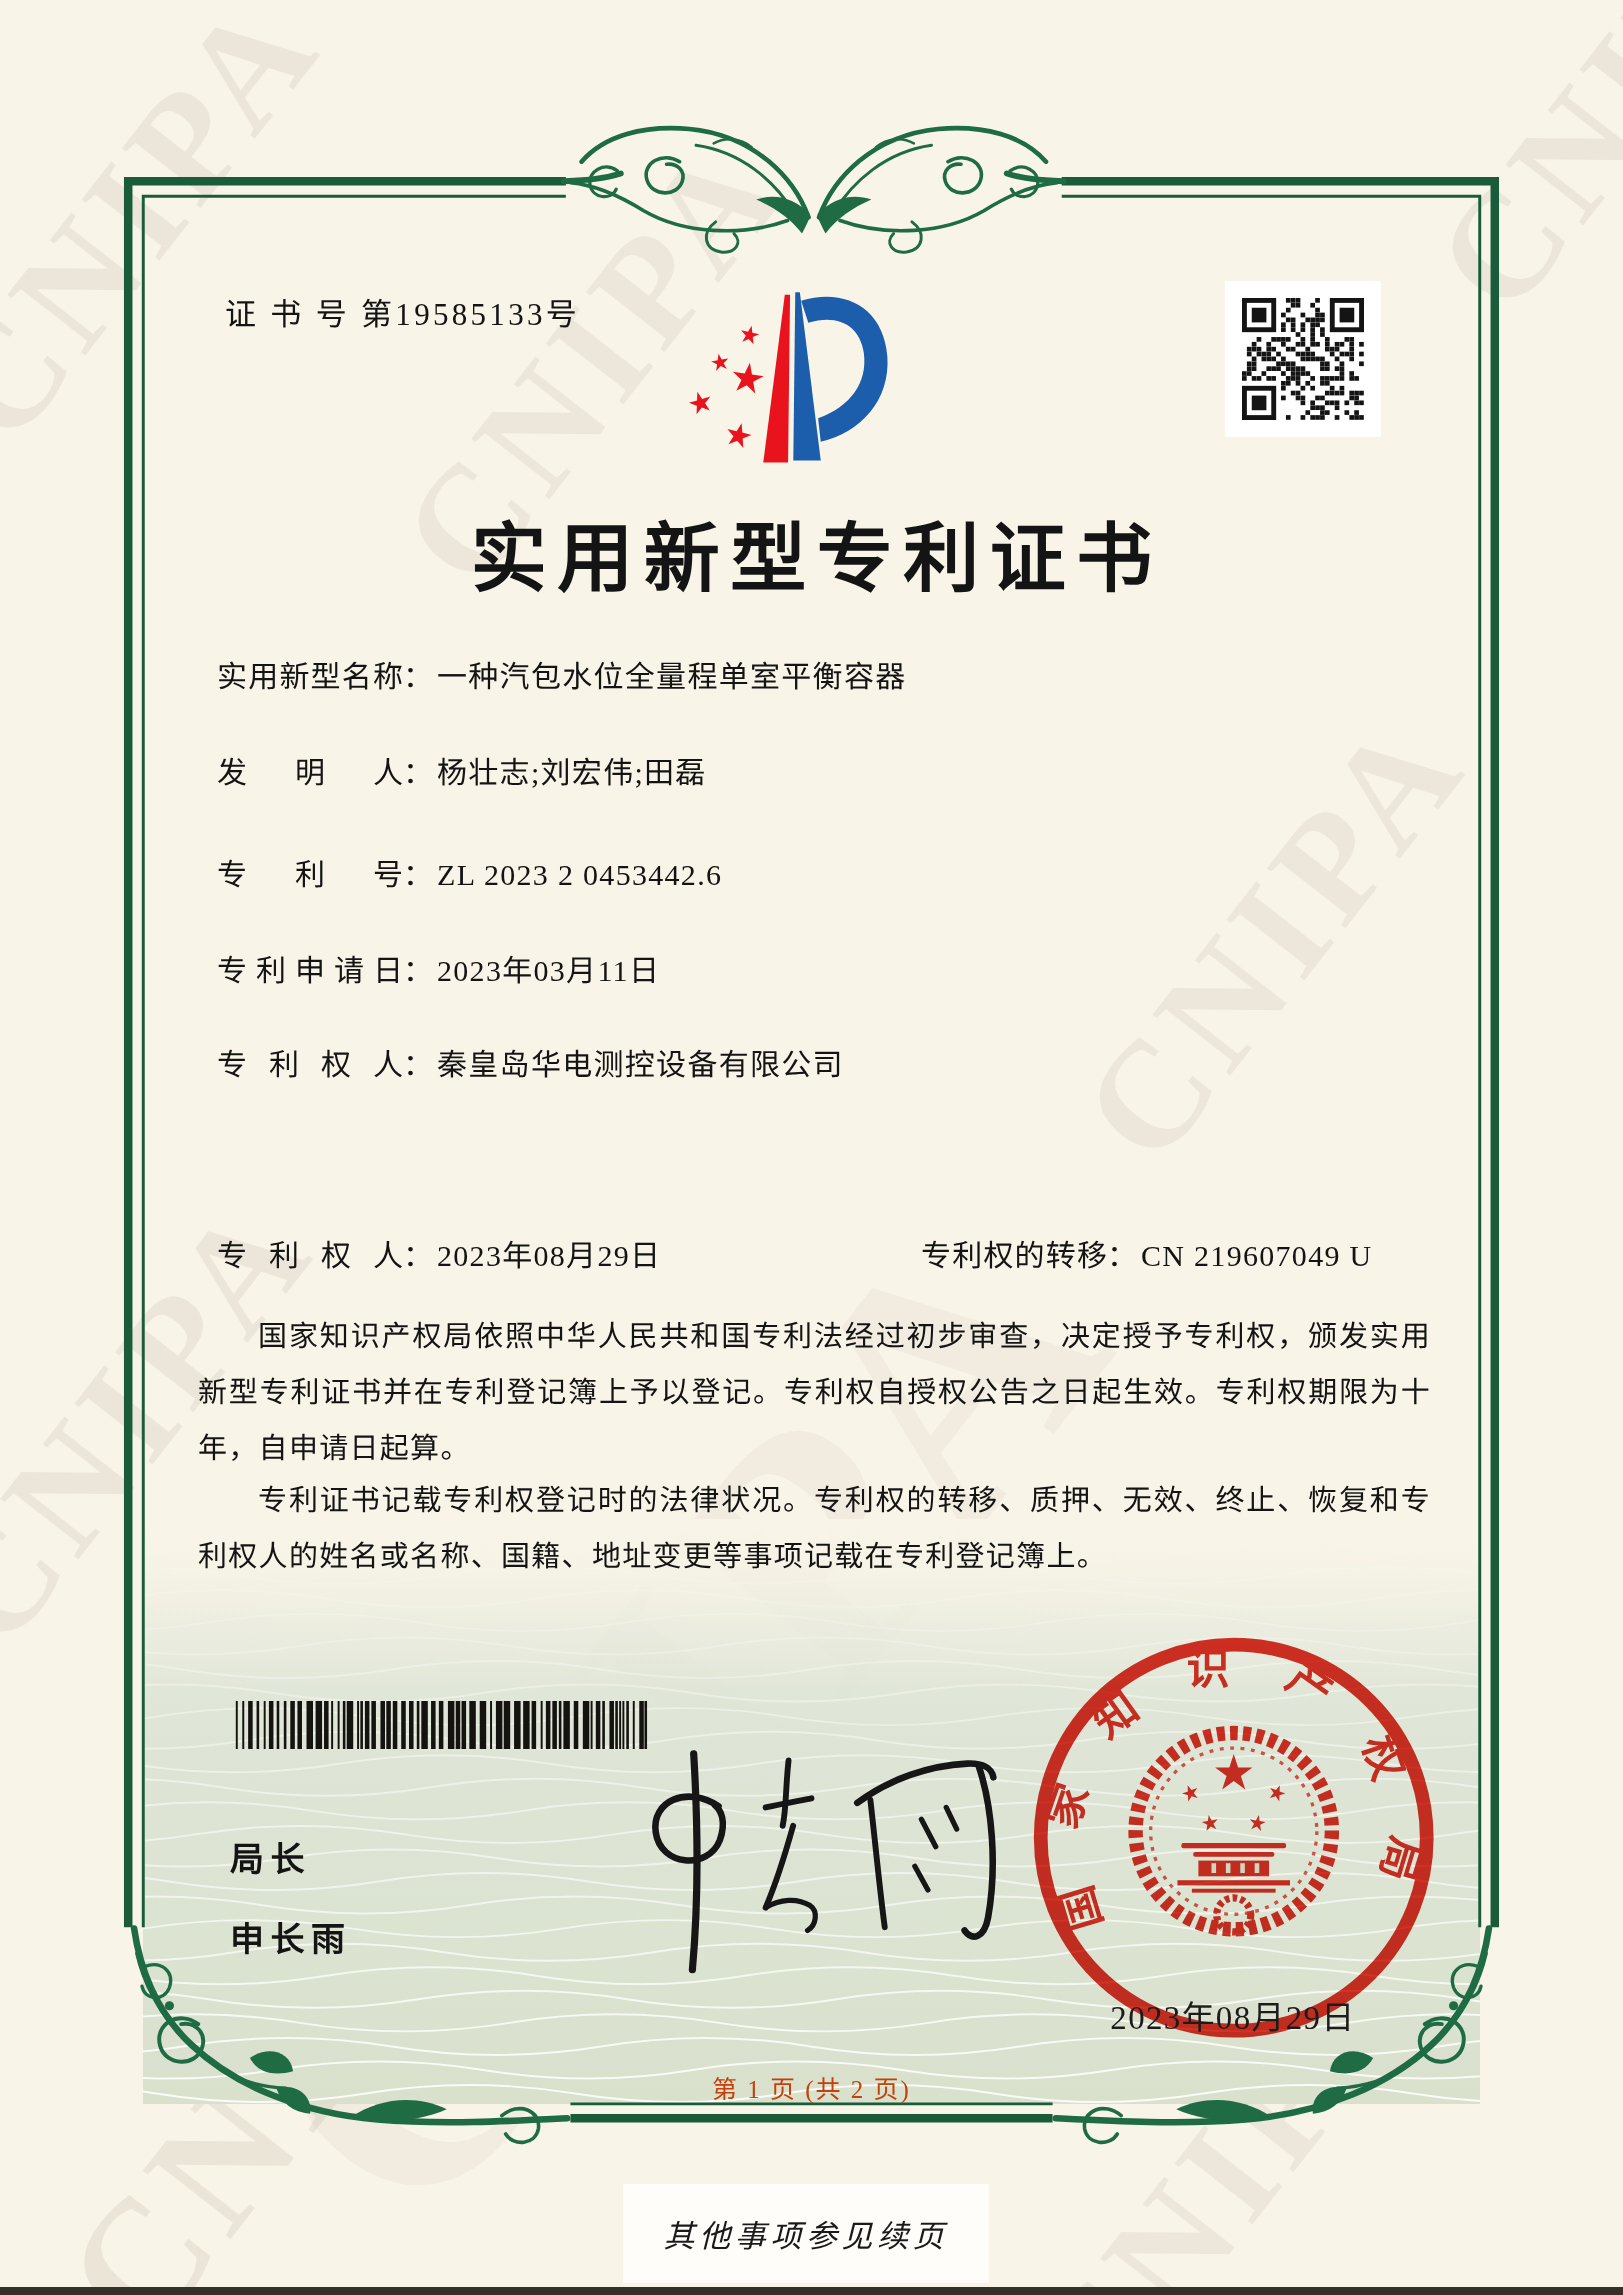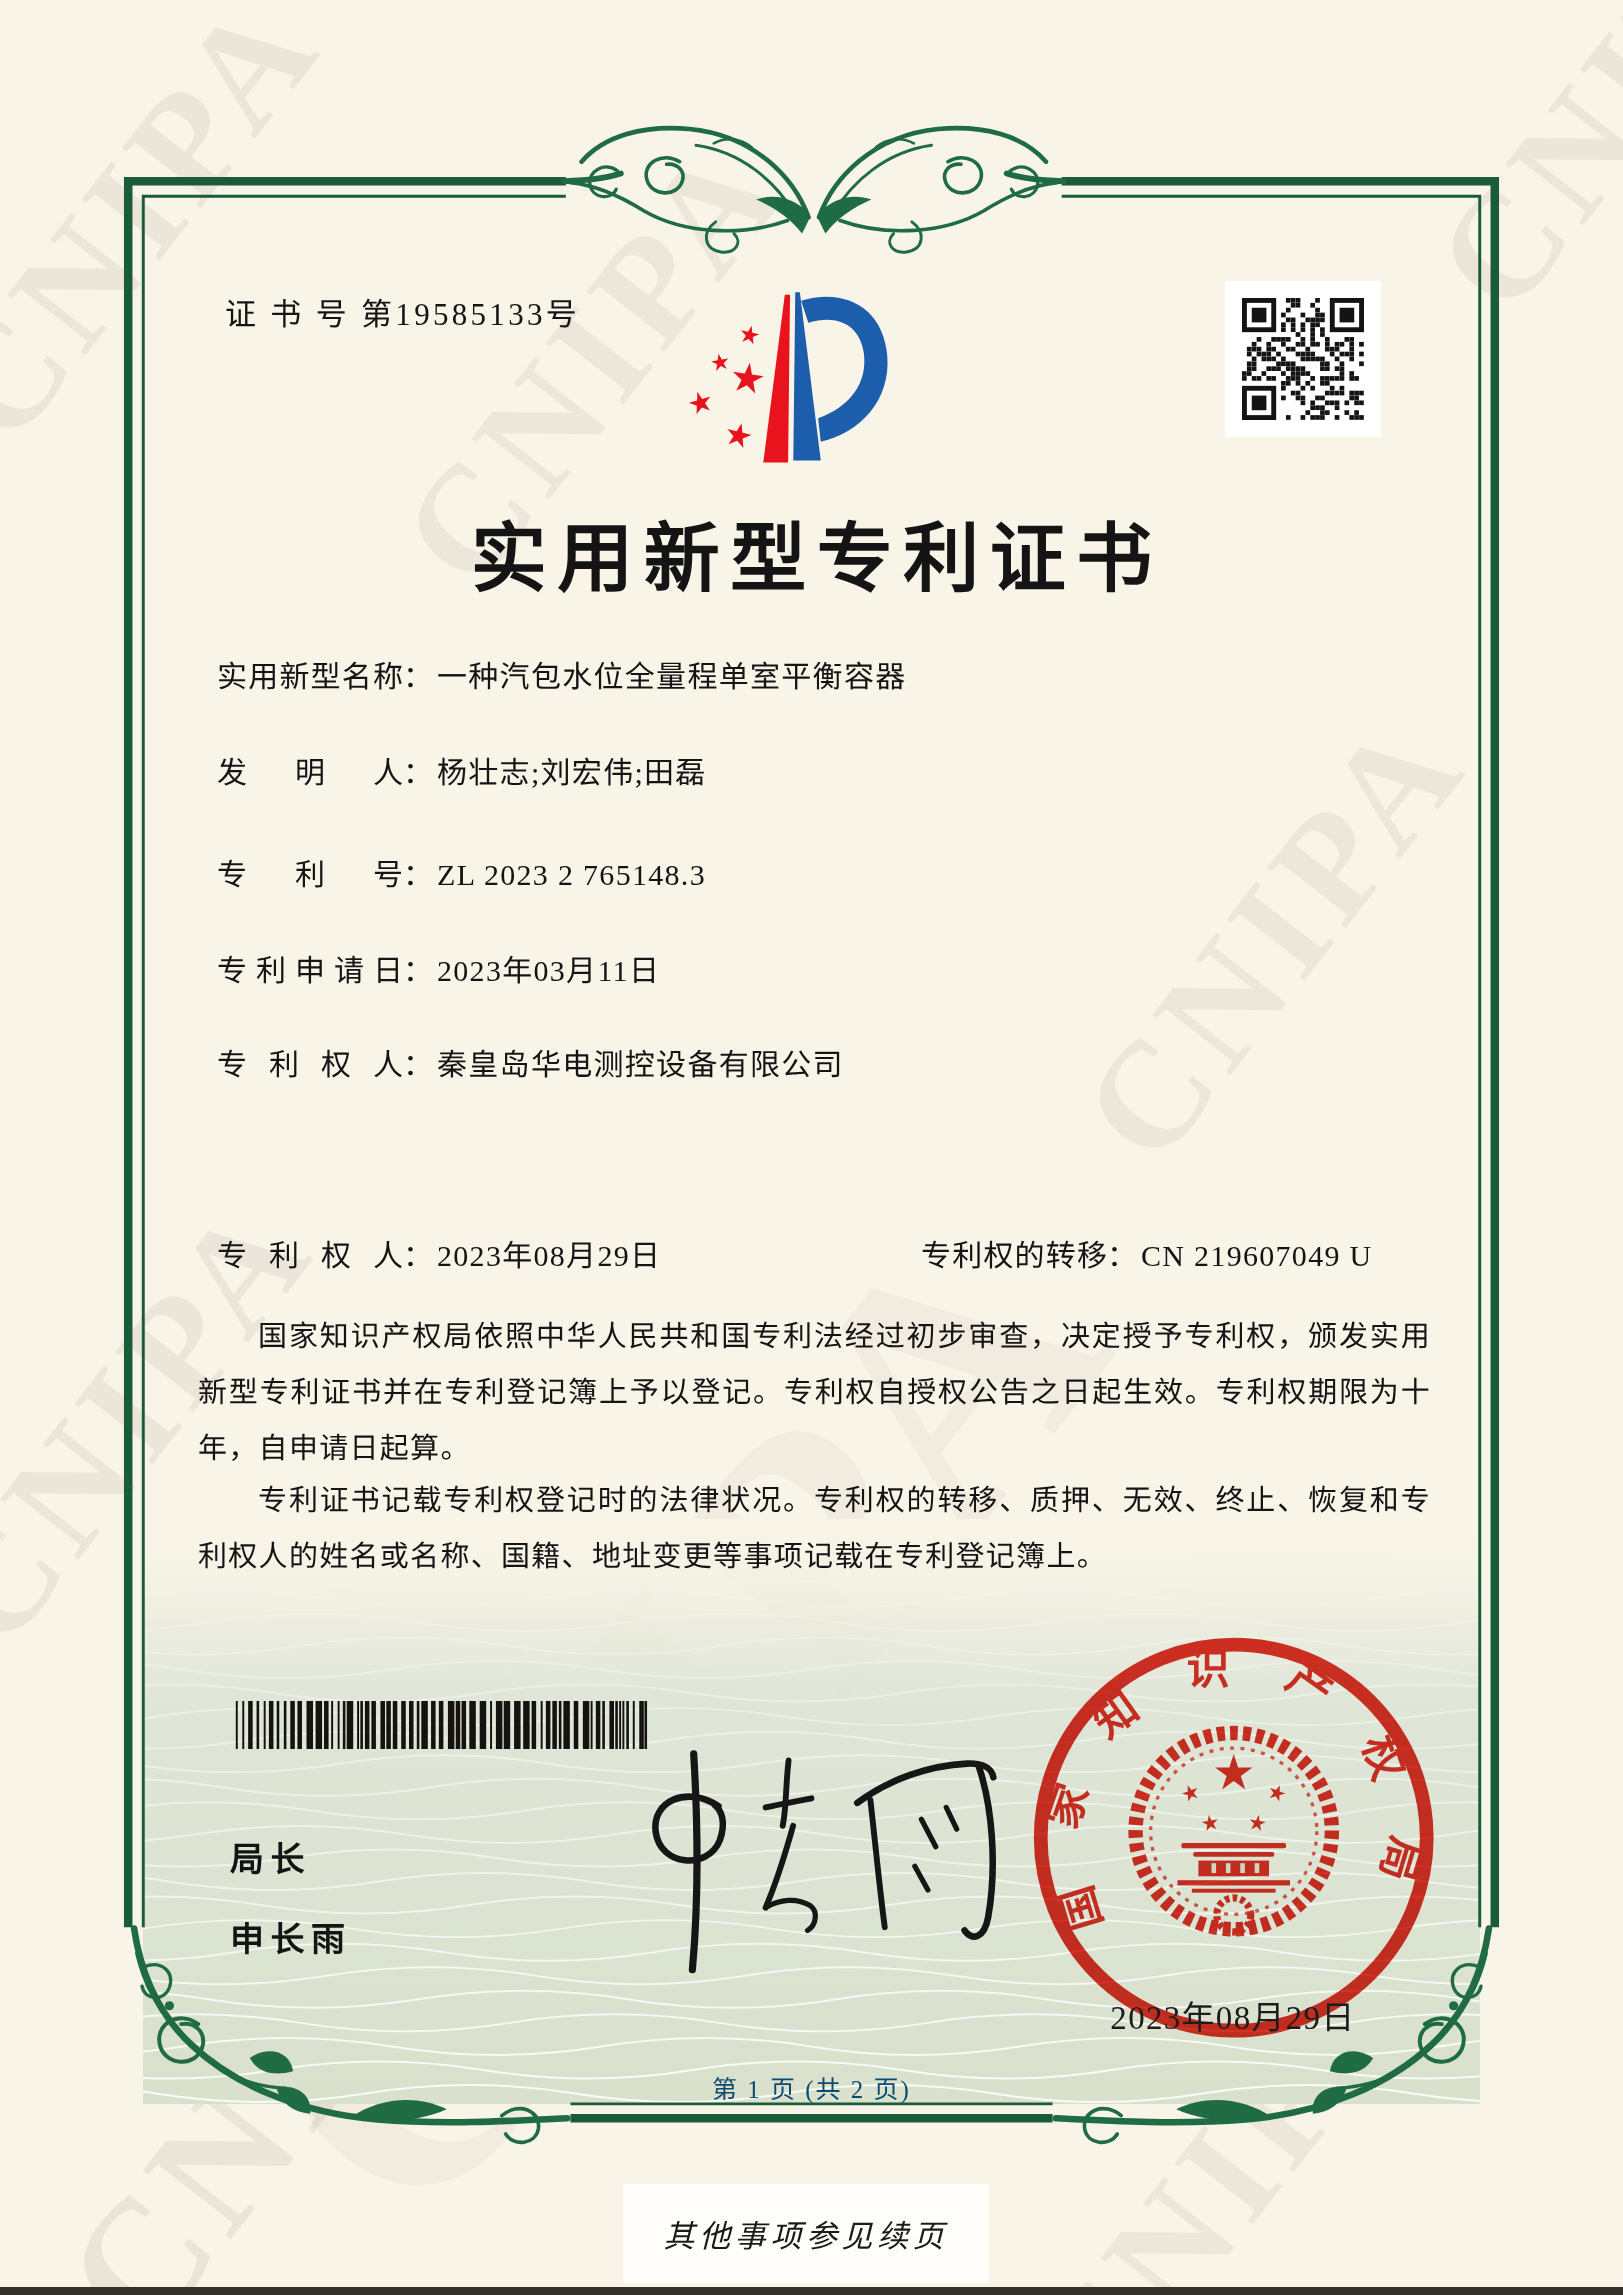--- a/index.html
+++ b/index.html
@@ -32,21 +32,21 @@
   .para{position:absolute;left:198px;width:1233px;font-size:29px;line-height:56px;
         letter-spacing:1.3px;text-indent:60px;text-align:justify;z-index:3;}
   .bcwrap{position:absolute;left:234px;top:1701px;z-index:3;}
   .officer{position:absolute;left:230px;font-family:"Liberation Sans","DejaVu Sans",sans-serif;
            font-weight:600;font-size:34px;letter-spacing:6.5px;z-index:4;}
   .sig{position:absolute;left:589px;top:1734px;z-index:4;}
   .seal{position:absolute;left:1008px;top:1610px;z-index:4;mix-blend-mode:multiply;}
   .seal-date{position:absolute;left:1076px;top:1991px;width:314px;text-align:center;
              font-size:33px;letter-spacing:1.3px;color:#1c1c1c;z-index:5;}
   .pageno{position:absolute;left:0;top:2069px;width:100%;text-align:center;font-size:25px;
-          letter-spacing:2px;color:#0c4a6e;z-index:3;}
+          letter-spacing:2px;color:#c2410c;z-index:3;}
   .contbox{position:absolute;left:623px;top:2184px;width:366px;height:99px;background:#fefdfa;
            z-index:3;display:flex;align-items:center;justify-content:center;}
   .contbox span{font-size:31px;letter-spacing:4.6px;color:#1a1a1a;font-style:italic;}
   .bstrip{position:absolute;left:0;bottom:0;width:100%;height:7.9px;background:#34312b;z-index:6;}
 </style>
 </head>
 <body>
 
 <div class="page">
 
@@ -355,21 +355,21 @@
 
   <div class="title">实用新型专利证书</div>
 
   <div class="row" style="top:658px">
     <span class="fl">实用新型名称</span><span class="fc">：</span><span class="fv">一种汽包水位全量程单室平衡容器</span>
   </div>
   <div class="row" style="top:754px">
     <span class="fl">发明人</span><span class="fc">：</span><span class="fv">杨壮志;刘宏伟;田磊</span>
   </div>
   <div class="row" style="top:856px">
-    <span class="fl">专利号</span><span class="fc">：</span><span class="fv">ZL 2023 2 765148.3</span>
+    <span class="fl">专利号</span><span class="fc">：</span><span class="fv">ZL 2023 2 0453442.6</span>
   </div>
   <div class="row" style="top:952px">
     <span class="fl">专利申请日</span><span class="fc">：</span><span class="fv">2023年03月11日</span>
   </div>
   <div class="row" style="top:1046px">
     <span class="fl">专利权人</span><span class="fc">：</span><span class="fv">秦皇岛华电测控设备有限公司</span>
   </div>
   <div class="row" style="top:1237px">
     <span class="fl">专利权人</span><span class="fc">：</span><span class="fv">2023年08月29日</span>
     <span class="g2">

